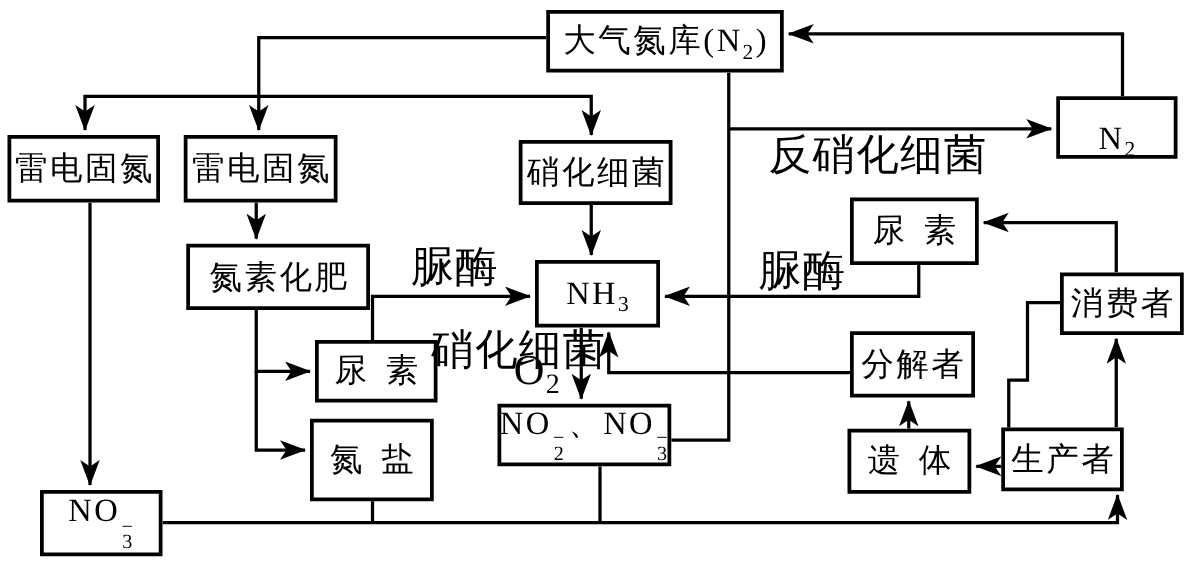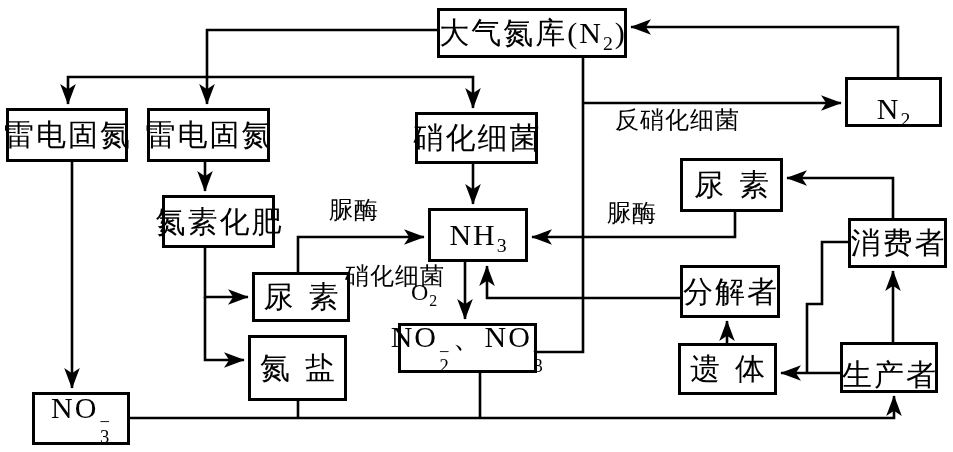--- a/index.html
+++ b/index.html
@@ -5,26 +5,26 @@
   html,body{margin:0;padding:0;background:#ffffff;}
   .canvas{
     position:relative;width:953px;height:452px;background:#ffffff;
     font-family:"Liberation Serif","DejaVu Serif",serif;color:#000;
     overflow:hidden;
   }
   svg.edges{position:absolute;left:0;top:0;width:953px;height:452px;}
   .nbox{
     position:absolute;box-sizing:border-box;border:3px solid #000;background:#fff;
     display:flex;align-items:center;justify-content:center;
-    font-size:30px;line-height:1;white-space:nowrap;
+    font-size:26px;line-height:1;white-space:nowrap;
   }
   .nbox .txt{letter-spacing:2px;margin-right:-2px;}
   .nbox.spaced .txt{letter-spacing:15px;margin-right:-15px;}
   .dlabel{
-    position:absolute;font-size:24px;line-height:1;white-space:nowrap;letter-spacing:1px;
+    position:absolute;font-size:34px;line-height:1;white-space:nowrap;letter-spacing:1px;
   }
   sub{font-size:0.66em;line-height:0;}
   .stk{
     display:inline-flex;flex-direction:column;align-items:center;
     font-size:0.62em;line-height:0.78;vertical-align:-0.55em;margin:0 1px;
   }
   .stk .m,.stk .d{display:block;}
 </style>
 </head>
 <body>
@@ -66,21 +66,21 @@
       </div>
       <div class="nbox" style="left: 6px; top: 108px; width: 122px; height: 54px; border-color: rgb(0, 0, 0);">
         <span class="txt">雷电固氮</span>
       </div>
       <div class="nbox" style="left: 147px; top: 108px; width: 123px; height: 54px; border-color: rgb(0, 0, 0);">
         <span class="txt">雷电固氮</span>
       </div>
       <div class="nbox" style="left: 415px; top: 112px; width: 123px; height: 52px; border-color: rgb(0, 0, 0);">
         <span class="txt">硝化细菌</span>
       </div>
-      <div class="nbox" style="left: 162px; top: 195px; width: 113px; height: 53px; border-color: rgb(0, 0, 0);">
+      <div class="nbox" style="left: 149px; top: 195px; width: 147px; height: 53px; border-color: rgb(0, 0, 0);">
         <span class="txt">氮素化肥</span>
       </div>
       <div class="nbox spaced" style="left: 252px; top: 272px; width: 98px; height: 50px; border-color: rgb(0, 0, 0);">
         <span class="txt">尿素</span>
       </div>
       <div class="nbox spaced" style="left: 248px; top: 335px; width: 99px; height: 66px; border-color: rgb(0, 0, 0);">
         <span class="txt">氮盐</span>
       </div>
       <div class="nbox" style="left: 428px; top: 208px; width: 100px; height: 54px; border-color: rgb(0, 0, 0);">
         <span class="txt">NH<sub>3</sub></span>
@@ -108,21 +108,21 @@
       </div>
       <div class="nbox" style="left: 848px; top: 218px; width: 99px; height: 50px; border-color: rgb(0, 0, 0);">
         <span class="txt">消费者</span>
       </div>
       <div class="nbox" style="left: 680px; top: 265px; width: 100px; height: 53px; border-color: rgb(0, 0, 0);">
         <span class="txt">分解者</span>
       </div>
       <div class="nbox spaced" style="left: 678px; top: 343px; width: 99px; height: 52px; border-color: rgb(0, 0, 0);">
         <span class="txt">遗体</span>
       </div>
-      <div class="nbox" style="left: 840px; top: 342px; width: 98px; height: 51px; border-color: rgb(0, 0, 0); align-items: flex-end;">
+      <div class="nbox" style="left: 801px; top: 342px; width: 98px; height: 51px; border-color: rgb(0, 0, 0);">
         <span class="txt">生产者</span>
       </div>
     </div>
   <div id="labels">
       <span class="dlabel" style="left: 615px; top: 108px;">反硝化细菌</span>
       <span class="dlabel" style="left: 329px; top: 198px;">脲酶</span>
       <span class="dlabel" style="left: 607px; top: 201px;">脲酶</span>
       <span class="dlabel" style="left: 345px; top: 264px;">硝化细菌</span>
       <span class="dlabel" style="left: 411px; top: 280px; text-align: center;">O<sub>2</sub></span>
     </div>

